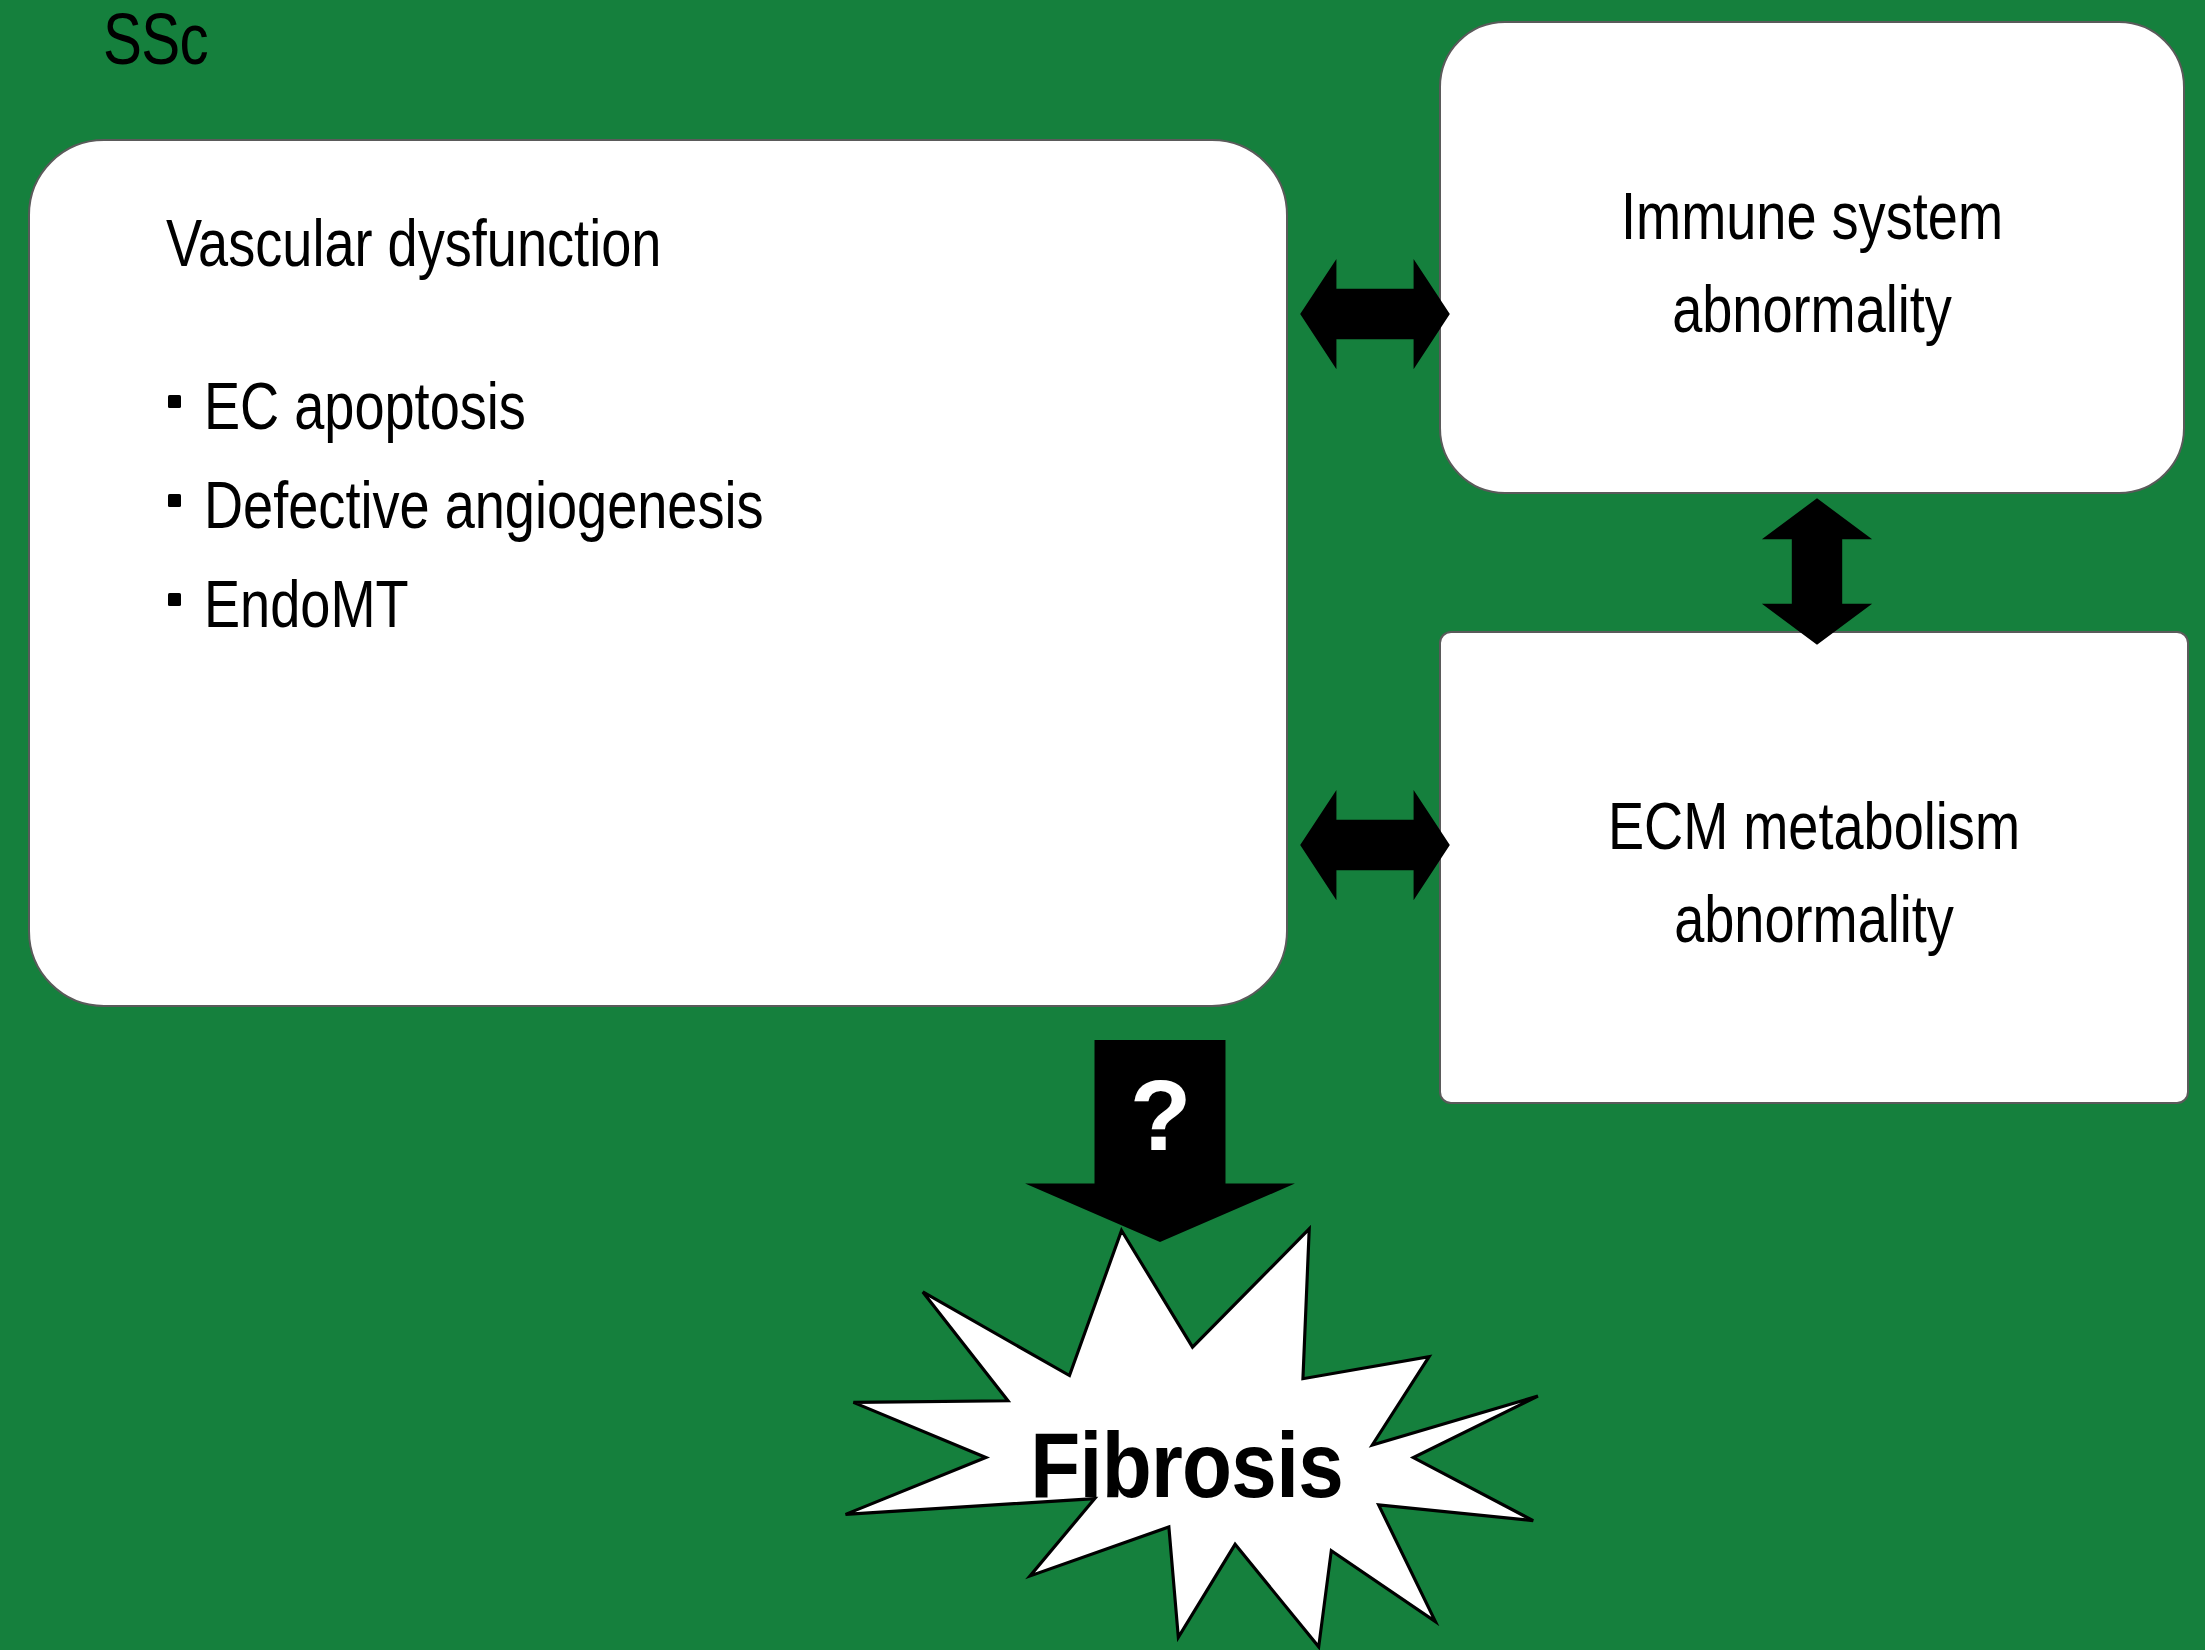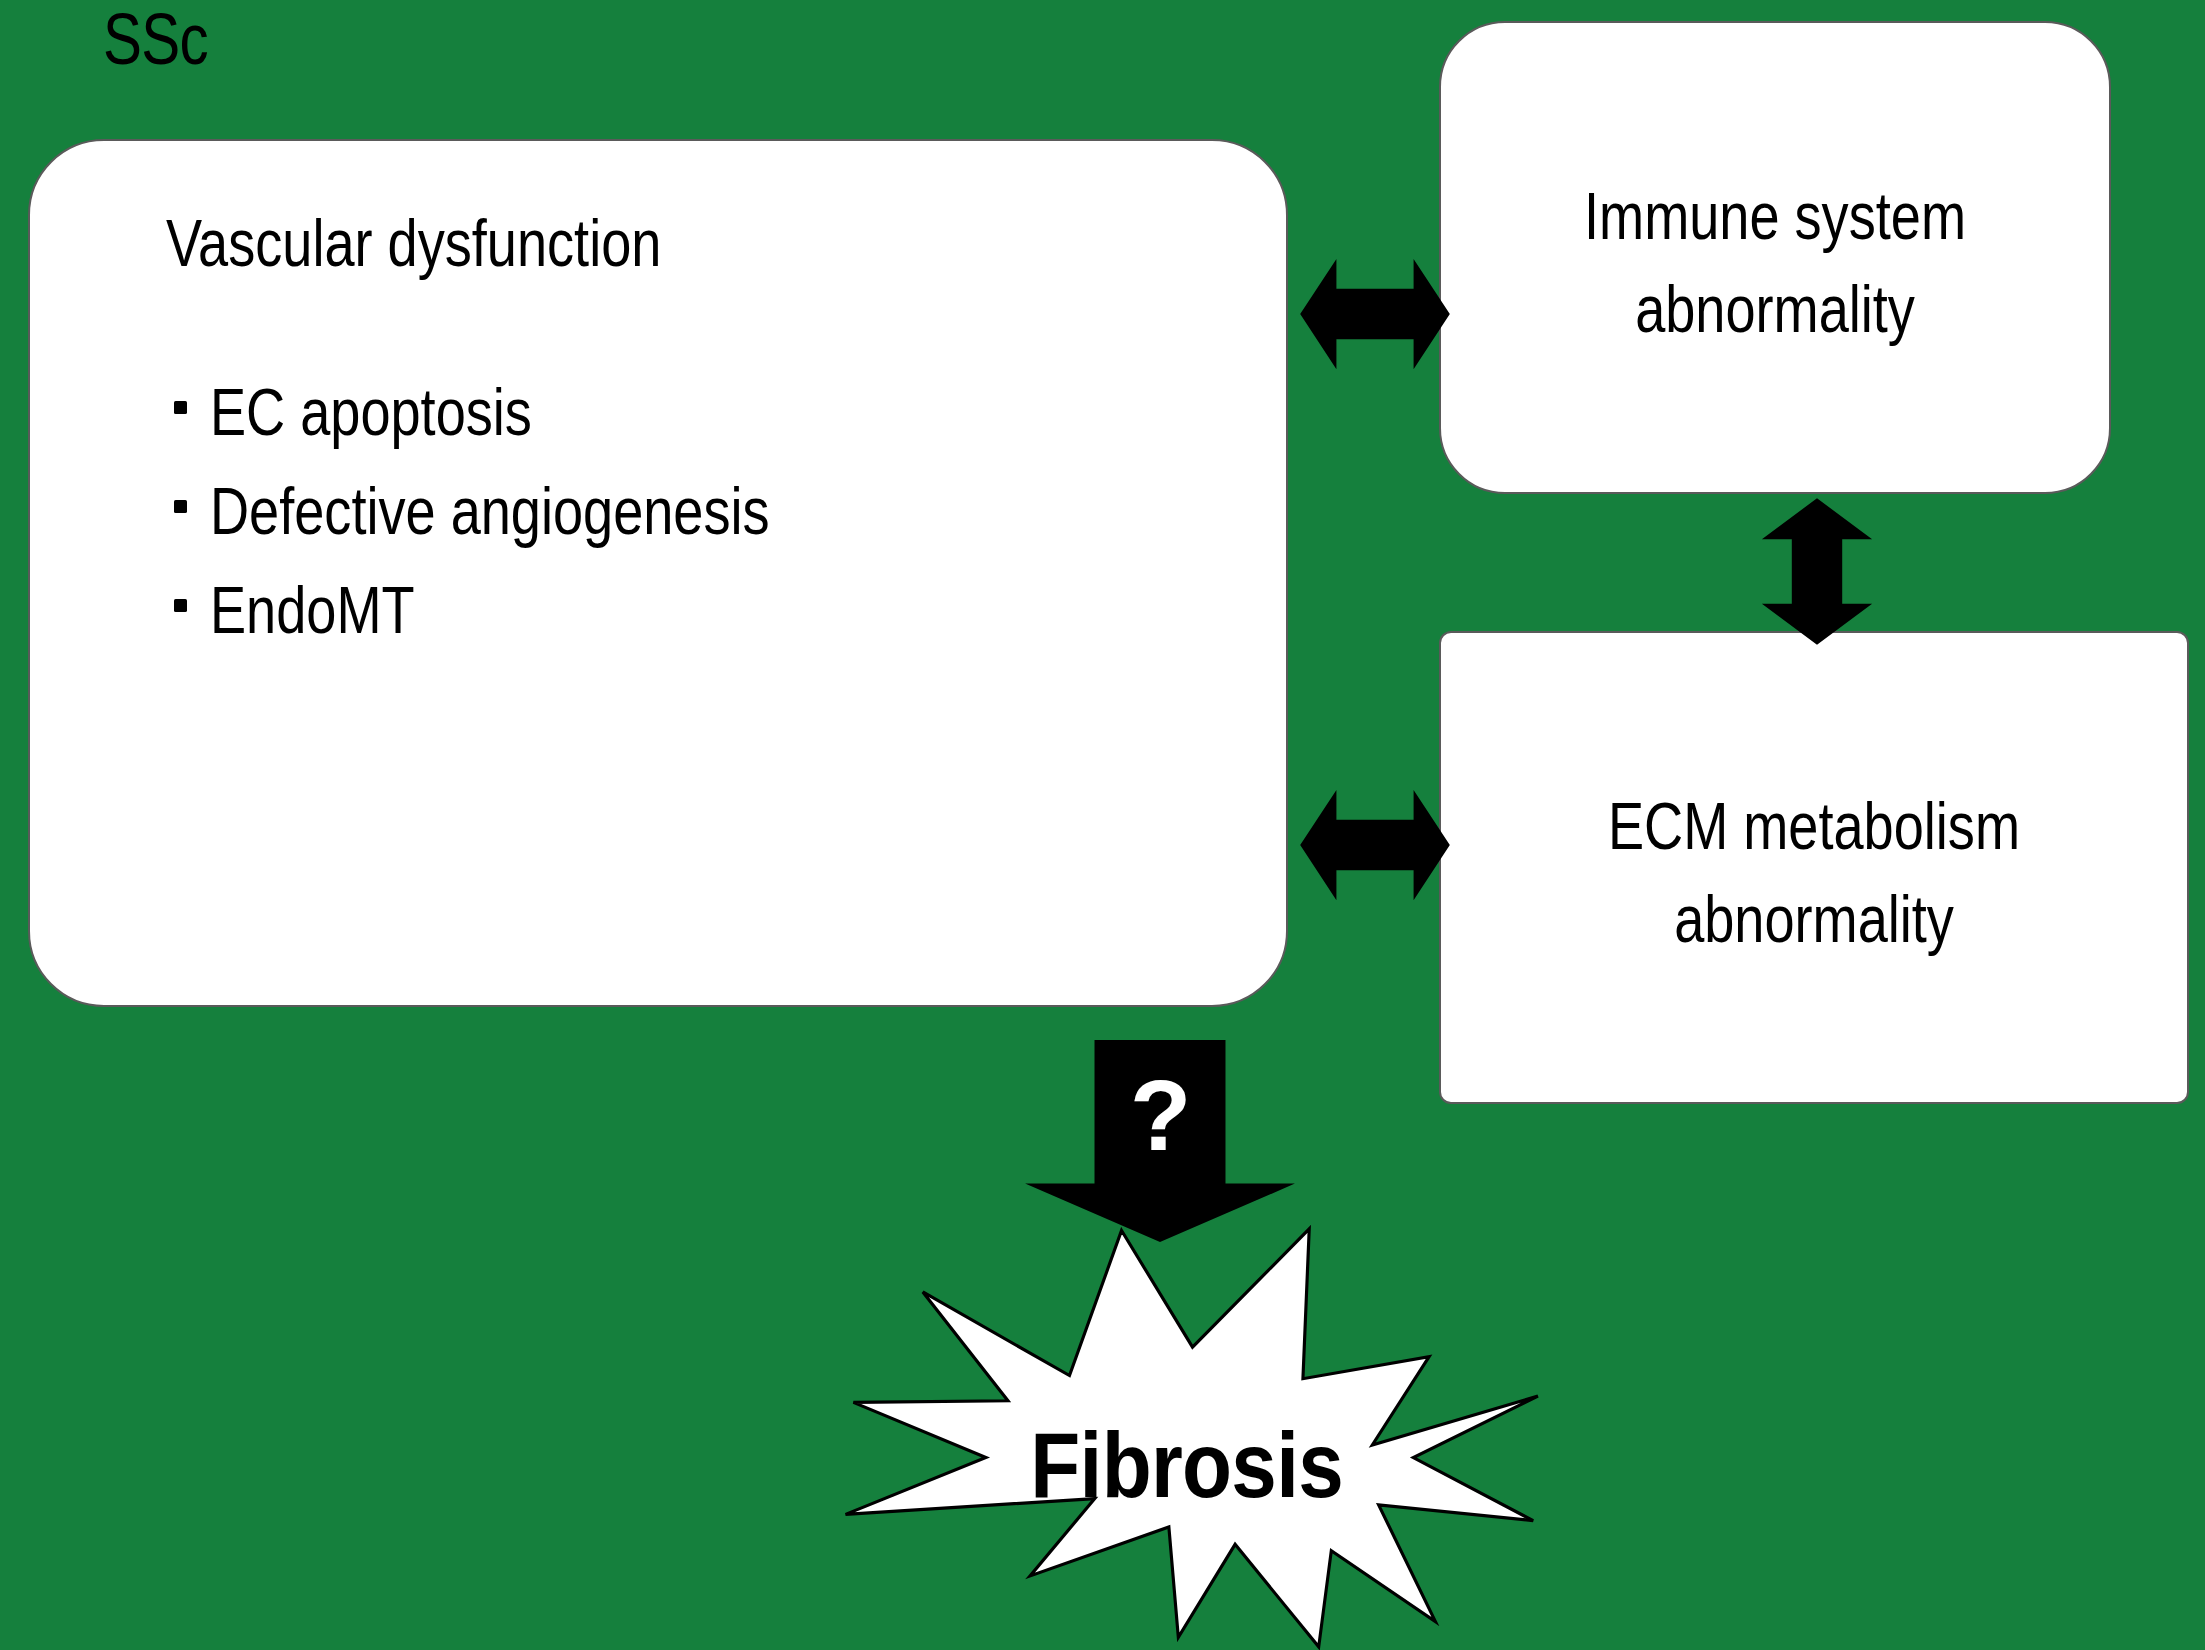--- a/index.html
+++ b/index.html
@@ -40,21 +40,21 @@
   #box-vascular {
     left: 28px;
     top: 139px;
     width: 1260px;
     height: 868px;
     border-radius: 76px;
   }
   #box-immune {
     left: 1439px;
     top: 20.5px;
-    width: 672px;
+    width: 746px;
     height: 473px;
     border-radius: 66px;
     text-decoration: underline;
   }
   #box-ecm {
     left: 1439px;
     top: 631px;
     width: 750px;
     height: 473px;
     border-radius: 12px;
@@ -73,21 +73,21 @@
   }
   #vascular-heading {
     left: 166px;
     top: 210px;
   }
 
   .bullet-list {
     position: absolute;
     left: 158px;
     top: 363px;
-    margin: 16px;
+    margin: 10px;
     padding: 0;
     list-style: none;
   }
   .bullet-row {
     display: flex;
     align-items: baseline;
     height: 99px;
     white-space: nowrap;
   }
   .bullet-dot {

